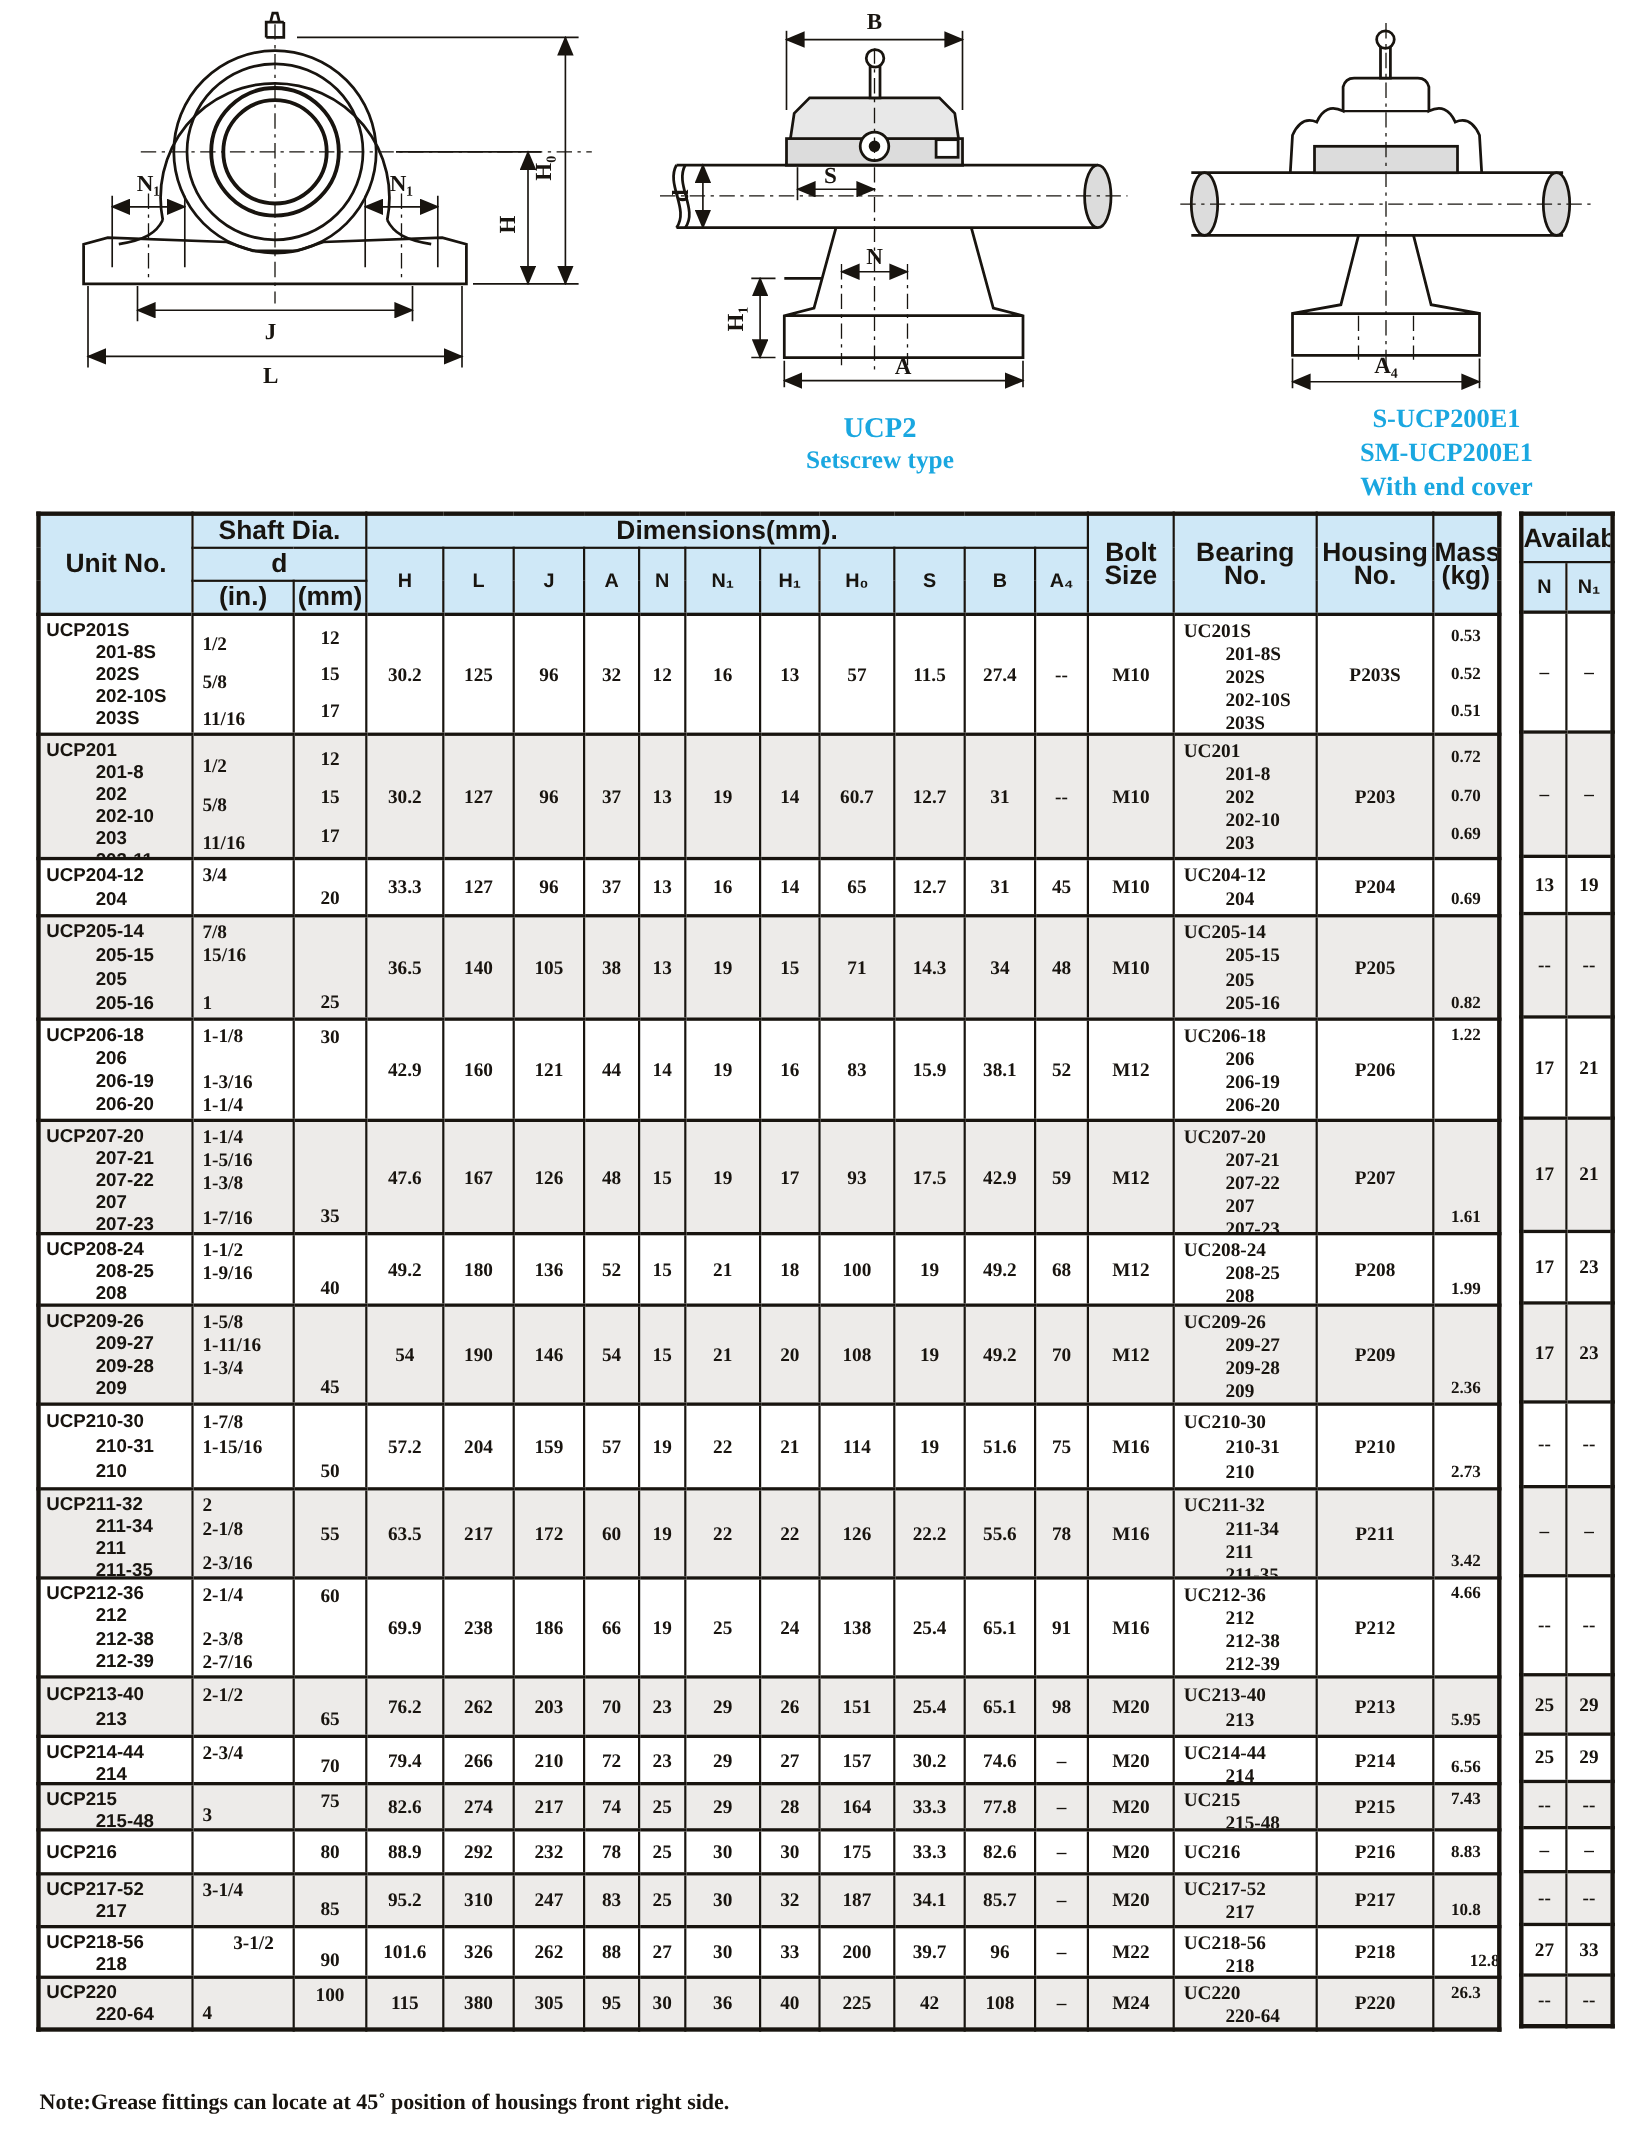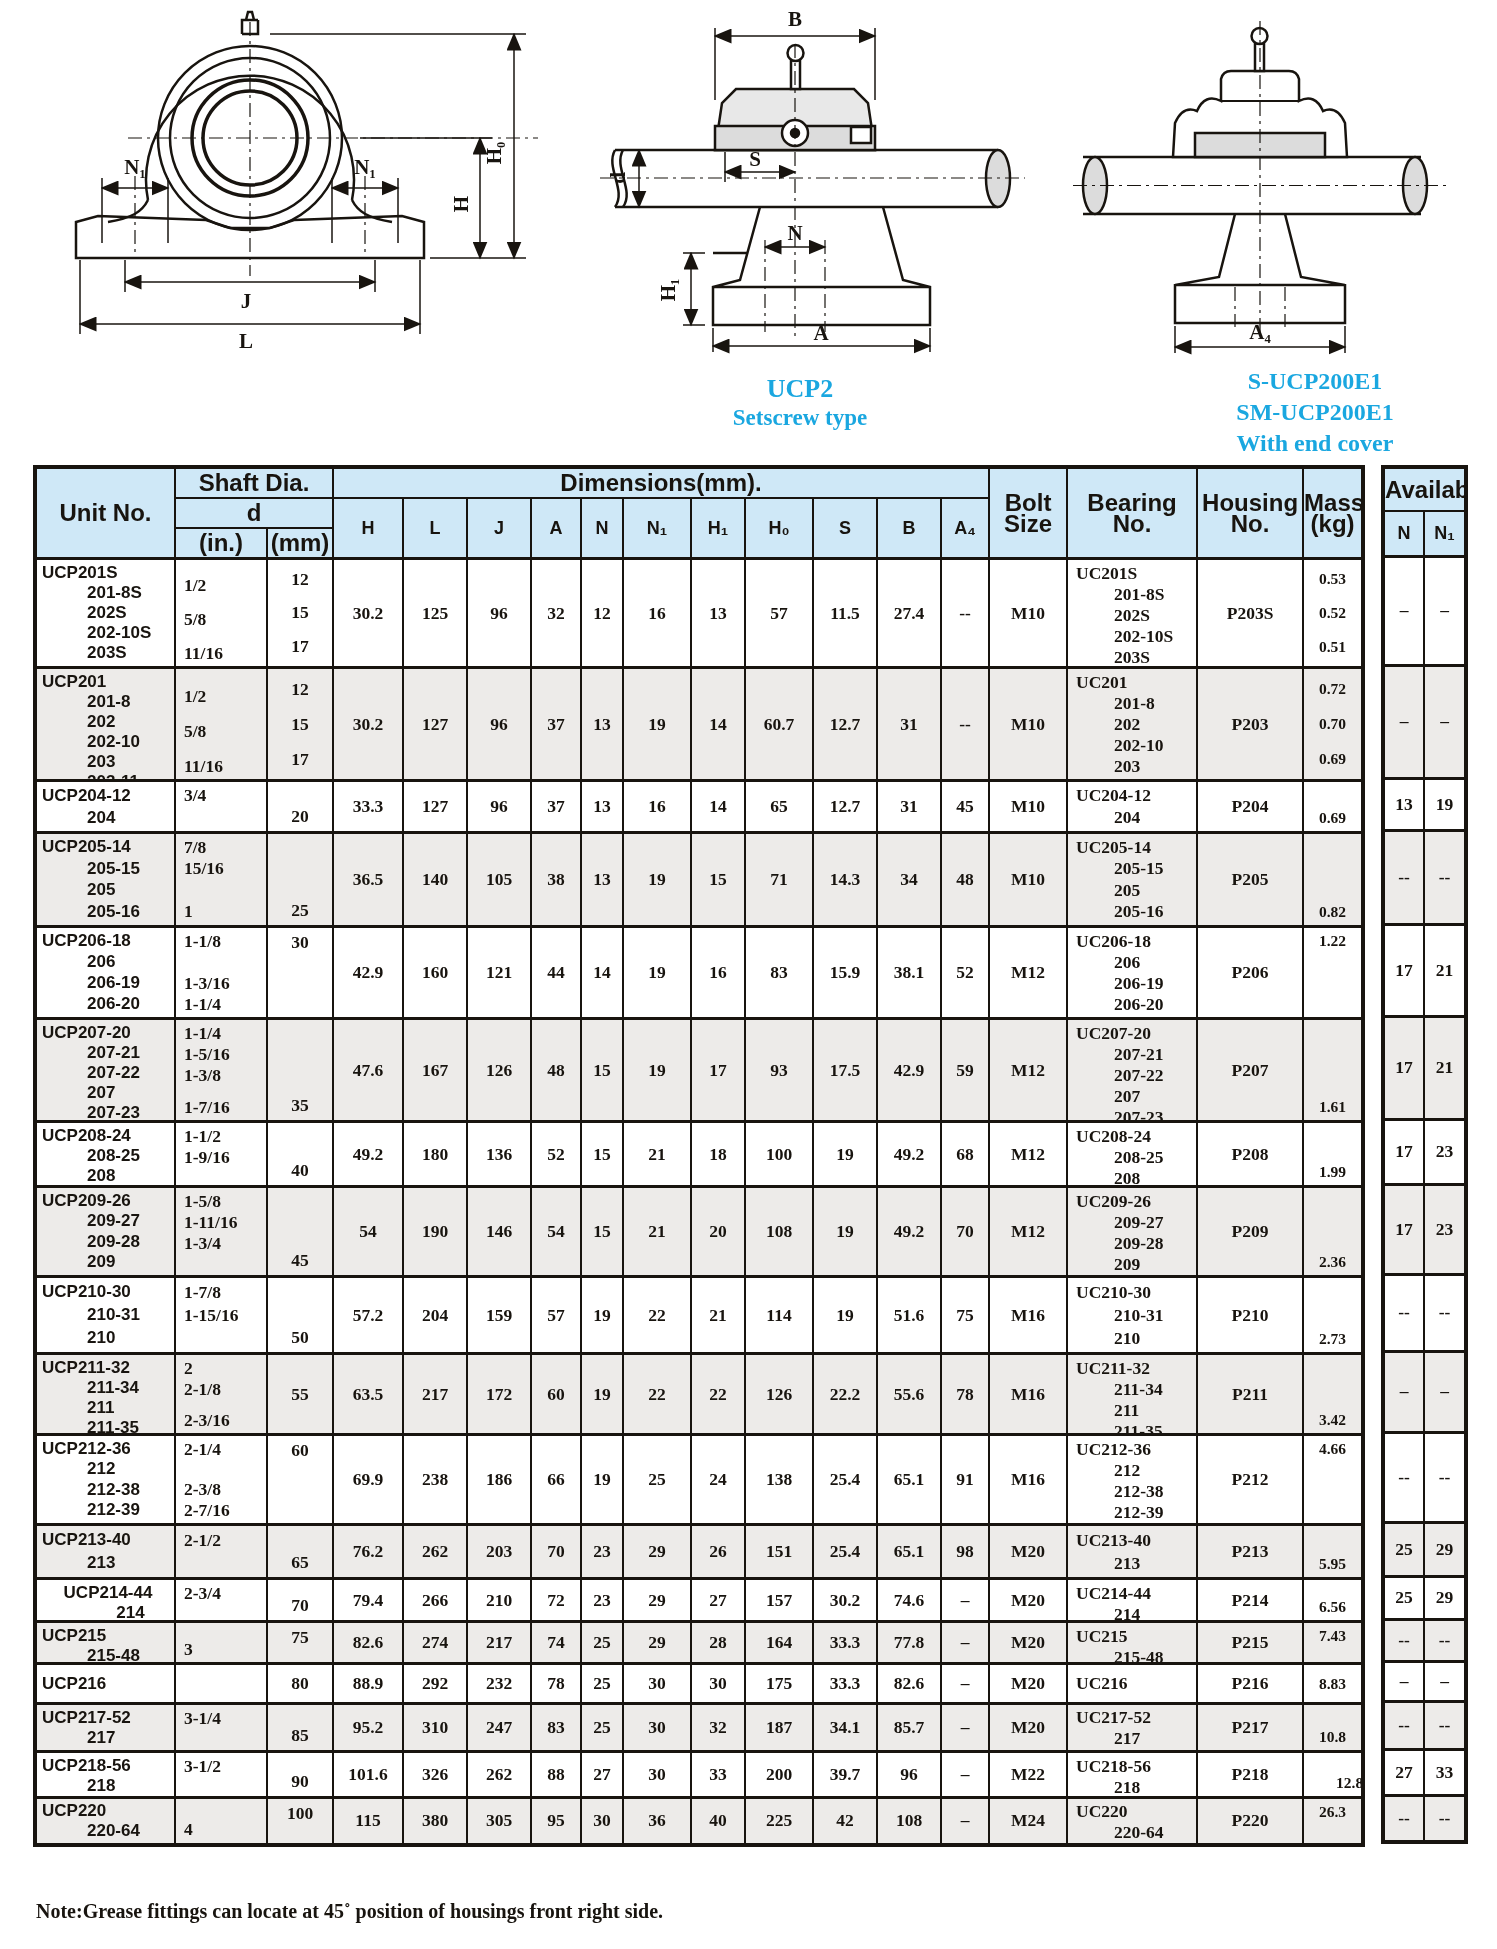--- a/index.html
+++ b/index.html
@@ -827,21 +827,21 @@
             </td>
             <td class="serif">P213</td>
             <td class="serif">
               <div class="vgroup a-bottom" style="height: 46px;">
                 <div class="mline">5.95</div>
               </div>
             </td>
           </tr>
           <tr class="body-row" style="height: 43px;">
             <td class="unit-col">
-              <div class="vlines" style="height: 35px; align-items: center;">
+              <div class="vlines" style="height: 35px;">
                 <div class="ul1">UCP214-44</div>
                 <div class="ul2">214</div>
               </div>
             </td>
             <td class="serif">
               <div class="vlines" style="height: 35px;">
                 <div class="il1">2-3/4</div>
                 <div class="il1"></div>
               </div>
             </td>
@@ -1002,21 +1002,21 @@
             </td>
           </tr>
           <tr class="body-row" style="height: 46px;">
             <td class="unit-col">
               <div class="vlines" style="height: 38px;">
                 <div class="ul1">UCP218-56</div>
                 <div class="ul2">218</div>
               </div>
             </td>
             <td class="serif">
-              <div class="vlines" style="height: 38px;">
+              <div class="vlines" style="height: 38px; padding-left: 28px;">
                 <div class="il1">3-1/2</div>
                 <div class="il1"></div>
               </div>
             </td>
             <td class="serif">
               <div class="vgroup a-bottom" style="height: 38px;">
                 <div>90</div>
               </div>
             </td>
             <td class="serif">101.6</td>

